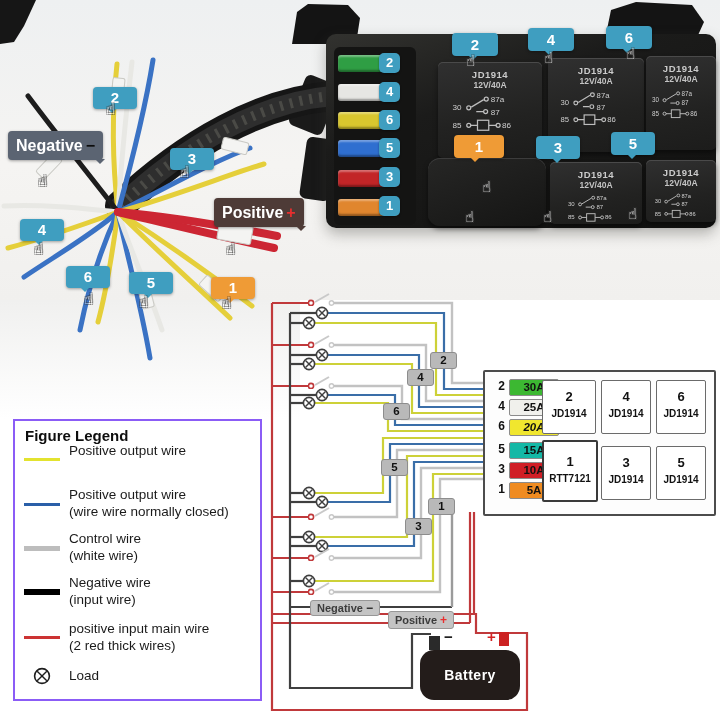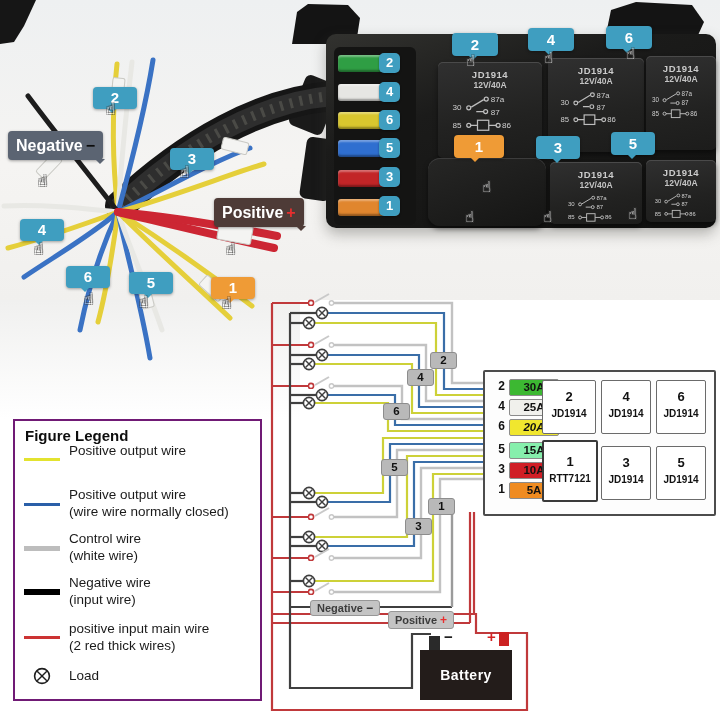--- a/index.html
+++ b/index.html
@@ -51,37 +51,37 @@
   .hand{position:absolute;font-family:"DejaVu Sans",sans-serif;font-size:15px;color:#ffffff;
     text-shadow:-1px -1px 0 #3a3a3a,1px -1px 0 #3a3a3a,-1px 1px 0 #3a3a3a,1px 1px 0 #3a3a3a;}
   
   .diag-svg{left:0;top:0;pointer-events:none;}
   .btag{position:absolute;width:25px;height:15px;background:#b9b9b9;border:1px solid #8d8d8d;
     border-radius:3px;color:#111;font-weight:bold;font-size:11.5px;line-height:15px;text-align:center;}
   .buslabel{position:absolute;background:#c4c4c4;border:1px solid #979797;border-radius:3px;
     color:#3c3c3c;font-weight:bold;font-size:11px;text-align:center;}
   .buslabel .sign-plus{font-size:12px;}
   .buslabel .sign-minus{font-size:12px;color:#222;}
-  .battery{left:420px;top:650px;width:92px;height:50px;background:#231c1a;color:#fff;
-    font-weight:bold;font-size:14px;text-align:center;line-height:50px;letter-spacing:.5px;}
+  .battery{left:420px;top:650px;width:100px;height:50px;background:#231c1a;color:#fff;
+    font-weight:bold;font-size:14px;text-align:center;line-height:50px;letter-spacing:.5px;border-radius:14px;}
   .bat-sign{position:absolute;font-weight:900;font-size:15px;}
   
   .ftable{left:483px;top:370px;width:229px;height:142px;background:#fdfdfd;border:2px solid #4c4c4c;
     border-radius:2px;}
   .fnum{position:absolute;width:16px;text-align:right;font-weight:bold;font-size:12px;color:#111;}
   .fchip{position:absolute;left:24px;width:48px;height:15px;border:1px solid #8b8b8b;border-radius:2px;
     font-weight:bold;font-size:11.5px;text-align:center;line-height:15px;color:#111;}
   .fgreen{background:#3cb832;} .fwhite{background:#f0f0ec;} .fyellow{background:#f0e62e;}
-  .fblue{background:#86efac;} .fred{background:#d01e26;} .forange{background:#ef8b21;}
+  .fblue{background:#14b8a6;} .fred{background:#d01e26;} .forange{background:#ef8b21;}
   .rbox{position:absolute;background:#fff;border:1.5px solid #6b6b6b;border-radius:2px;text-align:center;color:#111;}
   .rbox-thick{border:2.5px solid #3a3a3a;}
   .rpos{font-weight:bold;font-size:13px;padding-top:8px;}
   .rname{font-size:10px;font-weight:bold;padding-top:4px;}
   
-  .legend{left:13px;top:419px;width:245px;height:278px;background:#ffffff;border:2px solid #701a75;}
+  .legend{left:13px;top:419px;width:245px;height:278px;background:#ffffff;border:2px solid #8b5cf6;}
   .lg-title{position:absolute;left:10px;top:6px;font-size:15px;font-weight:bold;color:#0e0e0e;}
   .lg-row{position:absolute;left:0;width:245px;}
   .lg-text{position:absolute;left:54px;font-size:13.5px;color:#1b1b1b;line-height:1.25;}
   .lg-sw{position:absolute;left:9px;width:36px;}
   .sw-yellow{height:3px;background:#e3e32f;}
   .sw-blue{height:3px;background:#2a5fa8;}
   .sw-gray{height:5px;background:#bdbdbd;}
   .sw-black{height:6px;background:#000;}
   .sw-red{height:3px;background:#cc3333;}
   .brand{left:524px;top:560px;width:176px;text-align:center;font-size:27px;font-weight:900;

